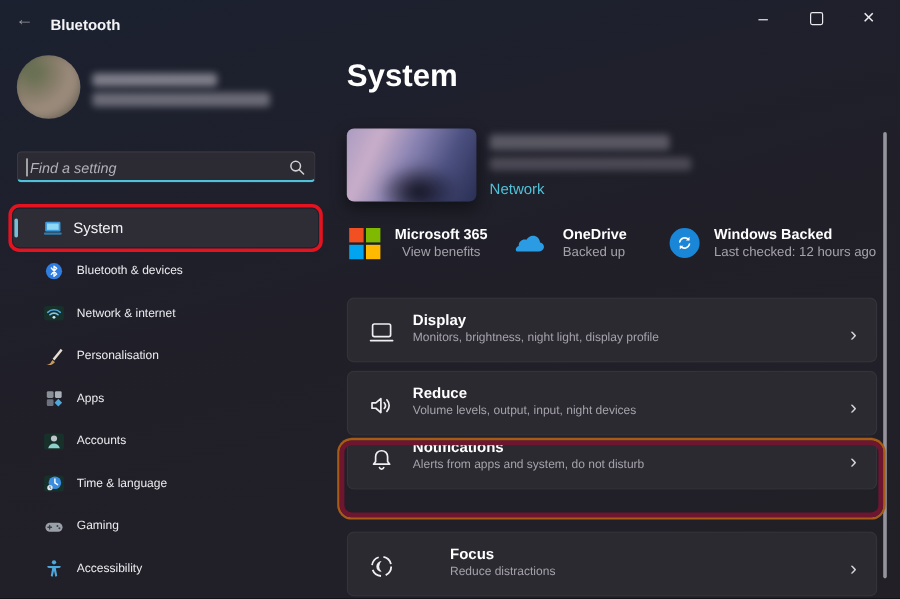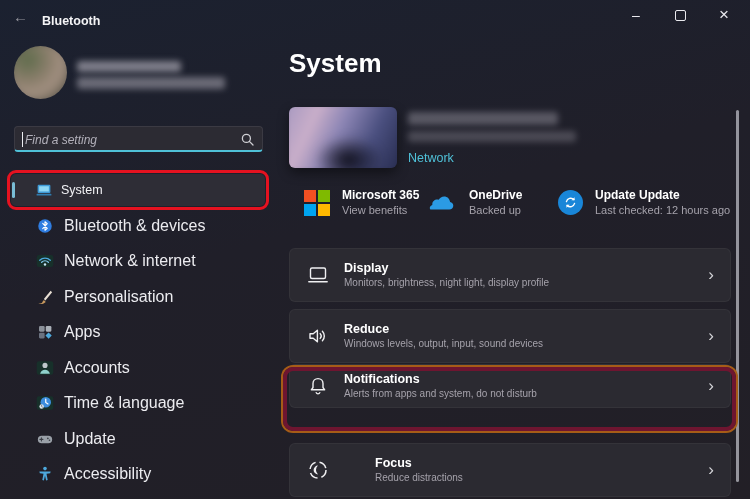--- a/index.html
+++ b/index.html
@@ -33,44 +33,44 @@
   .search-ico{position:absolute;right:8px;top:6px;}
   
   .sys-annot{position:absolute;left:7px;top:170px;width:262px;height:40px;border:3px solid #e51220;border-radius:9px;box-sizing:border-box;pointer-events:none;z-index:5;}
   .sys-item{position:absolute;left:11px;top:174px;width:254px;height:32px;background:#2e2d36;border-radius:5px;}
   .sys-item .bar{position:absolute;left:1px;top:8px;width:3px;height:16px;border-radius:2px;background:#79bdd6;}
   .sys-item .ico{position:absolute;left:24px;top:7px;}
   .sys-item .lbl{position:absolute;left:50px;top:9px;font-size:12.5px;color:#f2f2f5;}
   .nav{position:absolute;left:0;top:208px;width:278px;}
   .nav-item{height:35.5px;display:flex;align-items:center;padding-left:36px;}
   .nav-item .nico{width:18px;height:18px;margin-right:10px;flex:0 0 18px;display:flex;align-items:center;justify-content:center;}
-  .nav-item .nlbl{font-size:16px;color:#ececf0;}
+  .nav-item .nlbl{font-size:10px;color:#ececf0;}
   
   .pagetitle{position:absolute;left:289px;top:48px;font-size:26px;font-weight:700;color:#fff;}
   .devthumb{position:absolute;left:289px;top:107px;width:108px;height:61px;border-radius:6px;overflow:hidden;box-shadow:0 5px 12px rgba(0,0,0,.45);}
   .devthumb .img{position:absolute;inset:-5px;filter:blur(3px);
     background:linear-gradient(115deg,#a497c0 0%,#c9aec9 25%,#8d86b5 45%,#4b5080 70%,#23284a 100%);}
   .devthumb .blob{position:absolute;left:20%;top:45%;width:70%;height:70%;filter:blur(5px);
     background:radial-gradient(ellipse at 50% 60%,rgba(8,8,18,.95) 0%,rgba(8,8,18,0) 65%);}
   .d-line1{left:408px;top:112px;width:150px;height:13px;opacity:.6;}
   .d-line2{left:408px;top:131px;width:168px;height:11px;opacity:.45;}
   .rename{position:absolute;left:408px;top:151px;font-size:12.5px;color:#4fc1d8;}
   .stat{position:absolute;top:188px;display:flex;align-items:center;}
   .stat .txt{margin-left:12px;}
   .stat .t{font-size:12px;font-weight:700;color:#fff;line-height:15px;}
   .stat .s{font-size:11px;color:#a5a2ab;line-height:14px;}
-  .ms{left:304px;}
+  .ms{left:291px;text-align:center;}
   .od{left:427px;}
   .wu{left:558px;}
   .mslogo{width:26px;height:26px;display:grid;grid-template-columns:12px 12px;grid-template-rows:12px 12px;gap:2px;}
   .mslogo div{width:12px;height:12px;}
   .wu-circle{width:25px;height:25px;border-radius:50%;background:#1986d8;display:flex;align-items:center;justify-content:center;}
   
   .row{position:absolute;left:289px;width:442px;height:54px;box-sizing:border-box;background:#2b2a31;
-    border:1px solid rgba(255,255,255,0.045);border-radius:6px;display:flex;align-items:center;padding:0 16px;}
+    border:1px solid rgba(255,255,255,0.045);border-radius:6px;display:flex;align-items:flex-end;padding:12px 16px;}
   .row .ricon{width:24px;flex:0 0 24px;margin-right:14px;display:flex;align-items:center;justify-content:center;}
   .row .rt{font-size:12.5px;font-weight:700;color:#fff;line-height:16px;}
   .row .rs{font-size:10px;color:#a5a2ab;line-height:14px;}
   .row .chev{margin-left:auto;font-size:17px;color:#d4d4d8;font-weight:400;}
   .row-display{top:248px;}
   .row-sound{top:309px;}
   .row-notif{top:364px;height:44px;}
   .row-focus{top:443px;gap:31px;}
   .notif-annot{position:absolute;left:283px;top:367px;width:453px;height:64px;box-sizing:border-box;
     border:4px solid #6e1530;box-shadow:0 0 0 2px #a65c17;border-radius:10px;pointer-events:none;z-index:5;}
@@ -180,21 +180,21 @@
     </div>
     <div class="nav-item">
       <span class="nico">
           <svg width="18" height="18" viewBox="0 0 24 24">
         <rect x="2.5" y="7.5" width="19" height="10" rx="5" fill="#9aa0a8"></rect>
         <path d="M7.2 10.5v4 M5.2 12.5h4" stroke="#3a3d44" stroke-width="1.4" stroke-linecap="round"></path>
         <circle cx="15.8" cy="11.2" r="1.1" fill="#3a3d44"></circle>
         <circle cx="18" cy="13.6" r="1.1" fill="#3a3d44"></circle>
       </svg>
         </span>
-      <span class="nlbl">Update</span>
+      <span class="nlbl">Gaming</span>
     </div>
     <div class="nav-item">
       <span class="nico">
           <svg width="18" height="18" viewBox="0 0 24 24">
         <circle cx="12" cy="4.8" r="2.4" fill="#4da9dd"></circle>
         <path d="M4.5 8.8h15l-.6 2.1-4.9.6 1.6 8.6-2.1.6-1.5-6.4-1.5 6.4-2.1-.6 1.6-8.6-4.9-.6z" fill="#4da9dd"></path>
       </svg>
         </span>
       <span class="nlbl">Accessibility</span>
     </div>
@@ -234,21 +234,21 @@
   <div class="stat wu">
     <div class="wu-circle">
       <svg width="15" height="15" viewBox="0 0 24 24">
         <path d="M5.5 10.5a7 7 0 0 1 11.8-3.2" fill="none" stroke="#fff" stroke-width="2.2" stroke-linecap="round"></path>
         <path d="M18.5 3.5v5h-5z" fill="#fff"></path>
         <path d="M18.5 13.5a7 7 0 0 1-11.8 3.2" fill="none" stroke="#fff" stroke-width="2.2" stroke-linecap="round"></path>
         <path d="M5.5 20.5v-5h5z" fill="#fff"></path>
       </svg>
     </div>
     <div class="txt">
-      <div class="t">Update Update</div>
+      <div class="t">Windows Backed</div>
       <div class="s">Last checked: 12 hours ago</div>
     </div>
   </div>
 
   <div class="row row-display">
     <span class="ricon">
         <svg width="24" height="24" viewBox="0 0 24 24">
       <rect x="4.5" y="5" width="15" height="10.5" rx="1.5" fill="none" stroke="#f0f0f2" stroke-width="1.4"></rect>
       <path d="M2.8 18.8h18.4" stroke="#f0f0f2" stroke-width="1.4" stroke-linecap="round"></path>
     </svg>
@@ -263,21 +263,21 @@
   <div class="row row-sound">
     <span class="ricon">
         <svg width="24" height="24" viewBox="0 0 24 24">
       <path d="M4 9.8v4.4h3.2l4.2 3.6V6.2L7.2 9.8H4z" fill="none" stroke="#f0f0f2" stroke-width="1.4" stroke-linejoin="round"></path>
       <path d="M14.2 9.6a3.6 3.6 0 0 1 0 4.8" fill="none" stroke="#f0f0f2" stroke-width="1.4" stroke-linecap="round"></path>
       <path d="M16.4 7.2a7 7 0 0 1 0 9.6" fill="none" stroke="#f0f0f2" stroke-width="1.4" stroke-linecap="round"></path>
     </svg>
       </span>
     <div>
       <div class="rt">Reduce</div>
-      <div class="rs">Windows levels, output, input, sound devices</div>
+      <div class="rs">Volume levels, output, input, night devices</div>
     </div>
     <span class="chev">›</span>
   </div>
 
   <div class="row row-notif">
     <span class="ricon">
         <svg width="24" height="24" viewBox="0 0 24 24">
       <path d="M12 4.6c-2.9 0-5 2.2-5 5v3.9l-1.7 2.3h13.4L17 13.5V9.6c0-2.8-2.1-5-5-5z" fill="none" stroke="#f0f0f2" stroke-width="1.4" stroke-linejoin="round"></path>
       <path d="M10.2 18.6a1.9 1.9 0 0 0 3.6 0" fill="none" stroke="#f0f0f2" stroke-width="1.4" stroke-linecap="round"></path>
     </svg>

